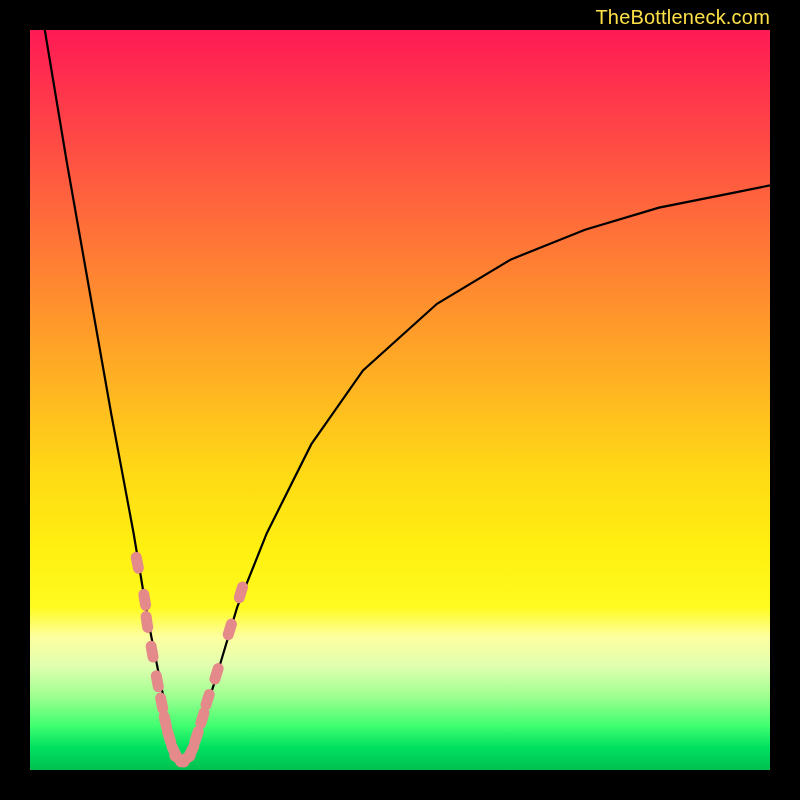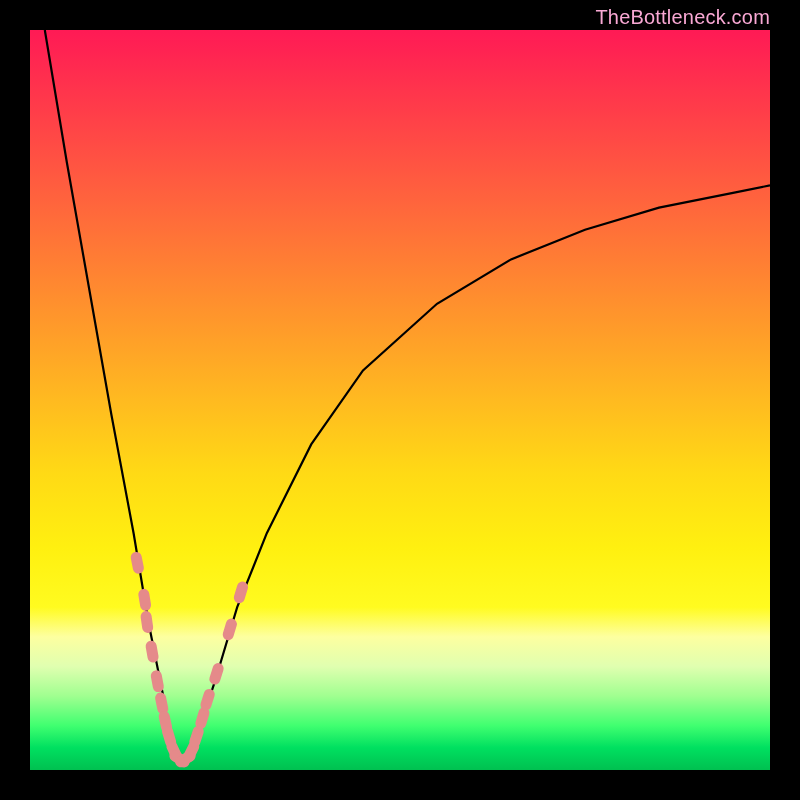--- a/index.html
+++ b/index.html
@@ -34,21 +34,21 @@
       #00c050 100%
     );
   }
   .watermark {
     position: absolute;
     top: 6px;
     right: 30px;
     font-family: Arial, Helvetica, sans-serif;
     font-size: 20px;
     font-weight: 500;
-    color: #f9a8d4;
+    color: #fde047;
     letter-spacing: 0.2px;
   }
   svg.curve-layer {
     position: absolute;
     left: 0;
     top: 0;
     width: 740px;
     height: 740px;
   }
   .curve-path {

